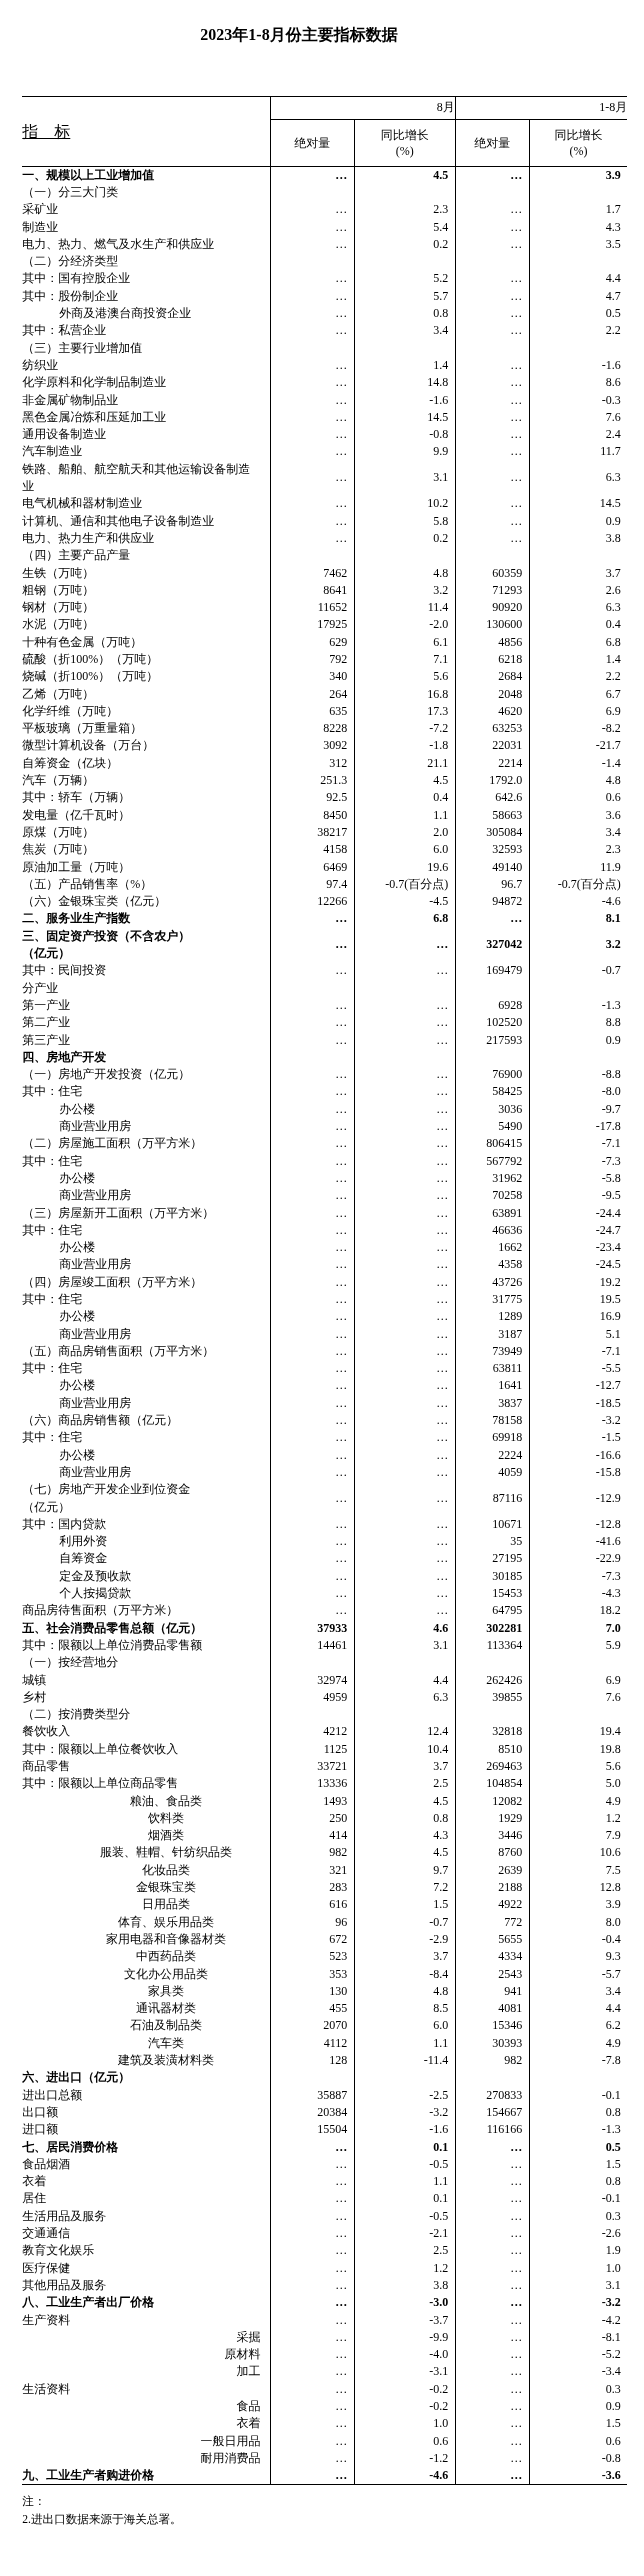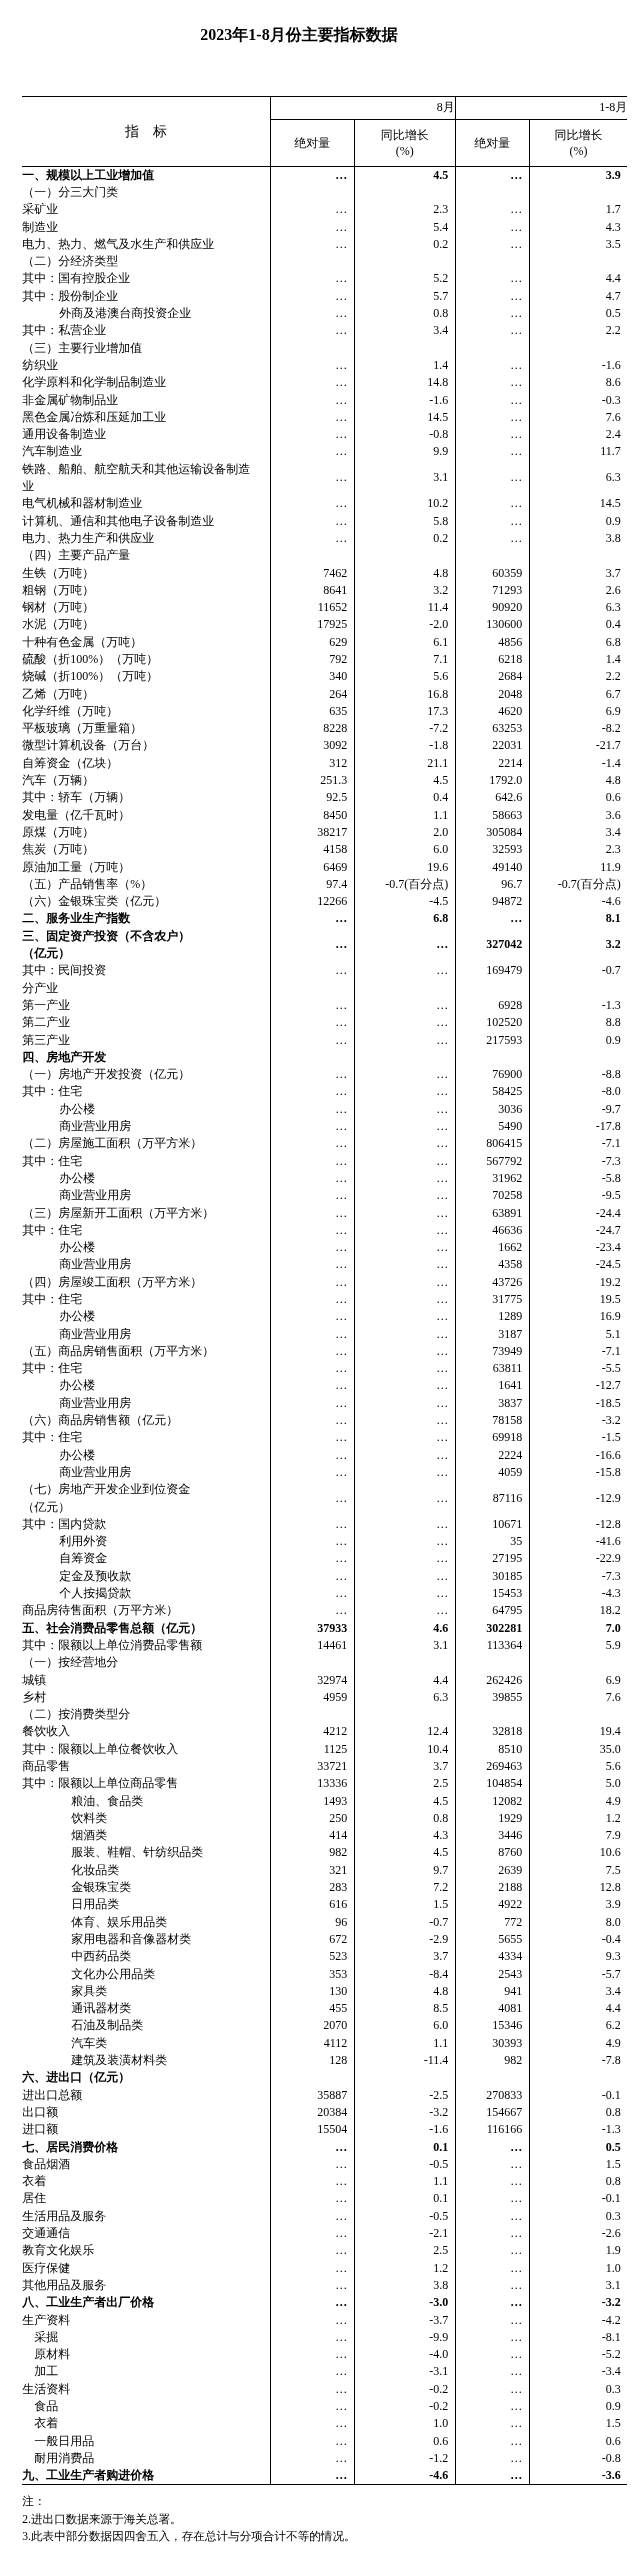--- a/index.html
+++ b/index.html
@@ -18,43 +18,43 @@
     margin:50px 0 0 22.3px;width:603px;
     border-top:1.9px solid #000;border-bottom:1.9px solid #000;
   }
   col.c-ind{width:248px;}
   col.c-a1{width:84px;}
   col.c-y1{width:101px;}
   col.c-a2{width:74px;}
   col.c-y2{width:98px;}
   th,td{padding:0;font-size:12px;font-weight:normal;line-height:17.3px;vertical-align:middle;}
   th.h-ind{
-    text-align:center;border-bottom:0.9px solid #000;font-size:14px;
+    text-align:left;border-bottom:0.9px solid #000;font-size:16px;text-decoration:underline;
   }
   th.h-group{
     height:21.4px;text-align:right;
     border-left:0.9px solid #000;border-bottom:0.9px solid #000;
   }
   th.h-sub{
     height:46px;text-align:center;white-space:pre-line;
     border-left:0.9px solid #000;border-bottom:0.9px solid #000;line-height:16px;
   }
   td.ind{
     text-align:left;white-space:pre-line;padding-right:9.3px;
     overflow:hidden;
   }
   td.val{
     text-align:right;padding-right:6.5px;border-left:0.9px solid #000;
     font-family:"Liberation Serif","DejaVu Serif",serif;
   }
   td{height:17.3px;}
   tr.bold td{font-weight:bold;}
-  td.i1{padding-left:12px;}
+  td.i1{padding-left:12px;text-align:right;}
   td.i2{padding-left:37px;}
-  td.i3{padding-left:49px;}
+  td.i3{padding-left:49px;text-align:center;}
   .notes{
     margin:7.4px 0 0 22.3px;width:603px;font-size:11.6px;line-height:17.7px;
   }
 </style>
 </head>
 <body>
 
 <div class="page">
   <h1 class="title">2023年1-8月份主要指标数据</h1>
 
@@ -699,21 +699,21 @@
           <td class="val">4212</td>
           <td class="val">12.4</td>
           <td class="val">32818</td>
           <td class="val">19.4</td>
         </tr>
         <tr>
           <td class="ind">其中：限额以上单位餐饮收入</td>
           <td class="val">1125</td>
           <td class="val">10.4</td>
           <td class="val">8510</td>
-          <td class="val">35.0</td>
+          <td class="val">19.8</td>
         </tr>
         <tr>
           <td class="ind">商品零售</td>
           <td class="val">33721</td>
           <td class="val">3.7</td>
           <td class="val">269463</td>
           <td class="val">5.6</td>
         </tr>
         <tr>
           <td class="ind">其中：限额以上单位商品零售</td>
@@ -1002,17 +1002,16 @@
           <td class="val">…</td>
           <td class="val">-3.6</td>
         </tr>
       </tbody>
   </table>
 
   <div class="notes">
     <div>注：</div>
     <div id="note-items">
         <div>2.进出口数据来源于海关总署。</div>
-        <div>3.此表中部分数据因四舍五入，存在总计与分项合计不等的情况。</div>
       </div>
   </div>
 </div>
 
 
 </body></html>

